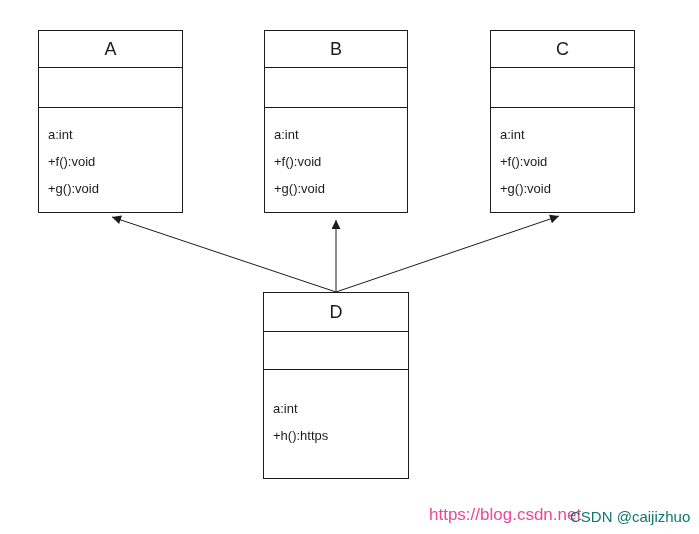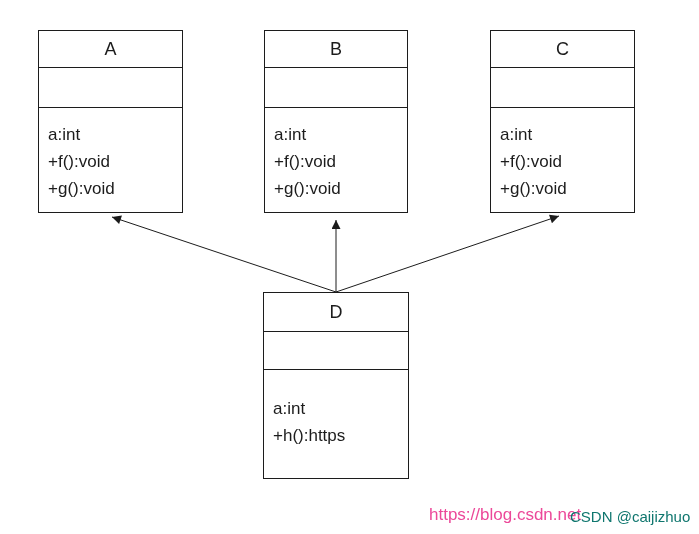--- a/index.html
+++ b/index.html
@@ -37,21 +37,21 @@
     justify-content: center;
     font-size: 18px;
   }
   .cls-empty {
     box-sizing: border-box;
     border-bottom: 1px solid #1c1c1c;
   }
   .cls-body {
     box-sizing: border-box;
     padding-left: 9px;
-    font-size: 17px;
+    font-size: 13px;
     line-height: 27px;
   }
   
   .top-cls .cls-title { height: 37px; }
   .top-cls .cls-empty { height: 40px; }
   .top-cls .cls-body  { padding-top: 13px; }
   
   #cls-d .cls-title { height: 39px; }
   #cls-d .cls-empty { height: 38px; }
   #cls-d .cls-body  { padding-top: 25px; }

